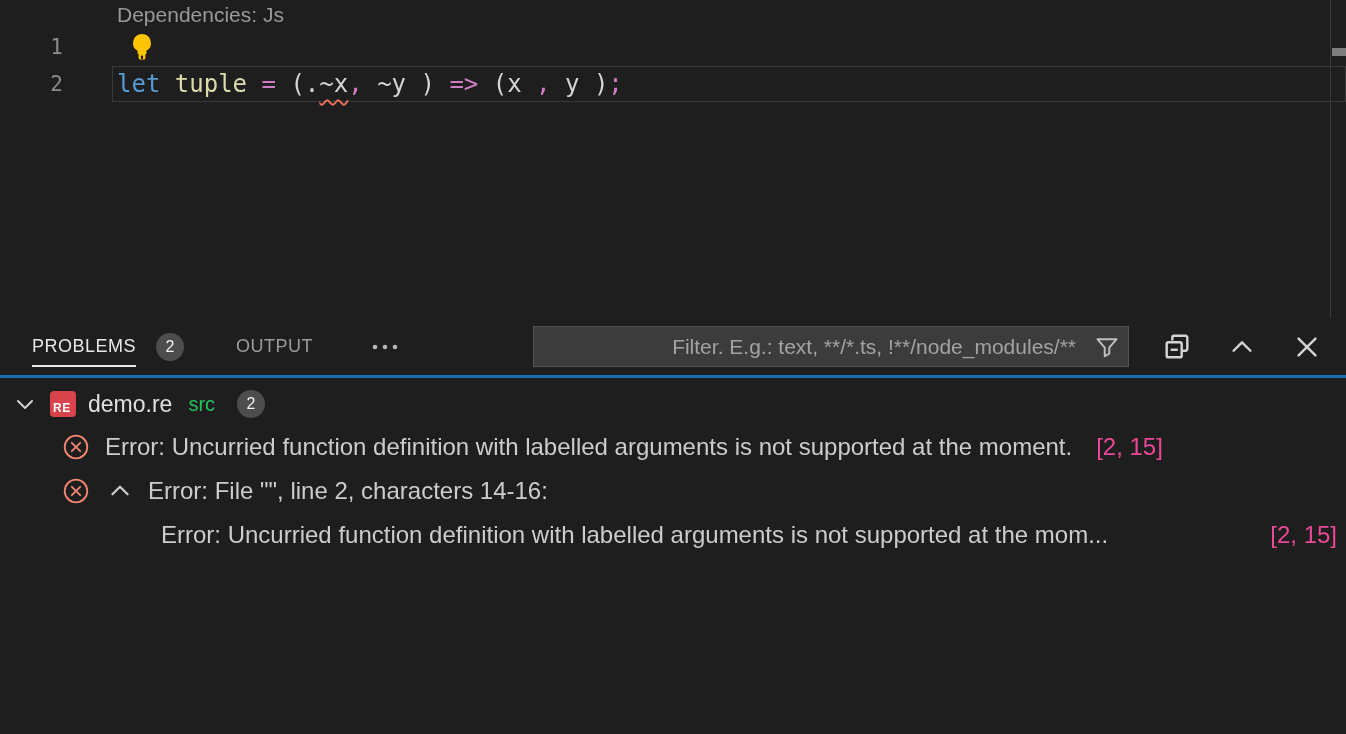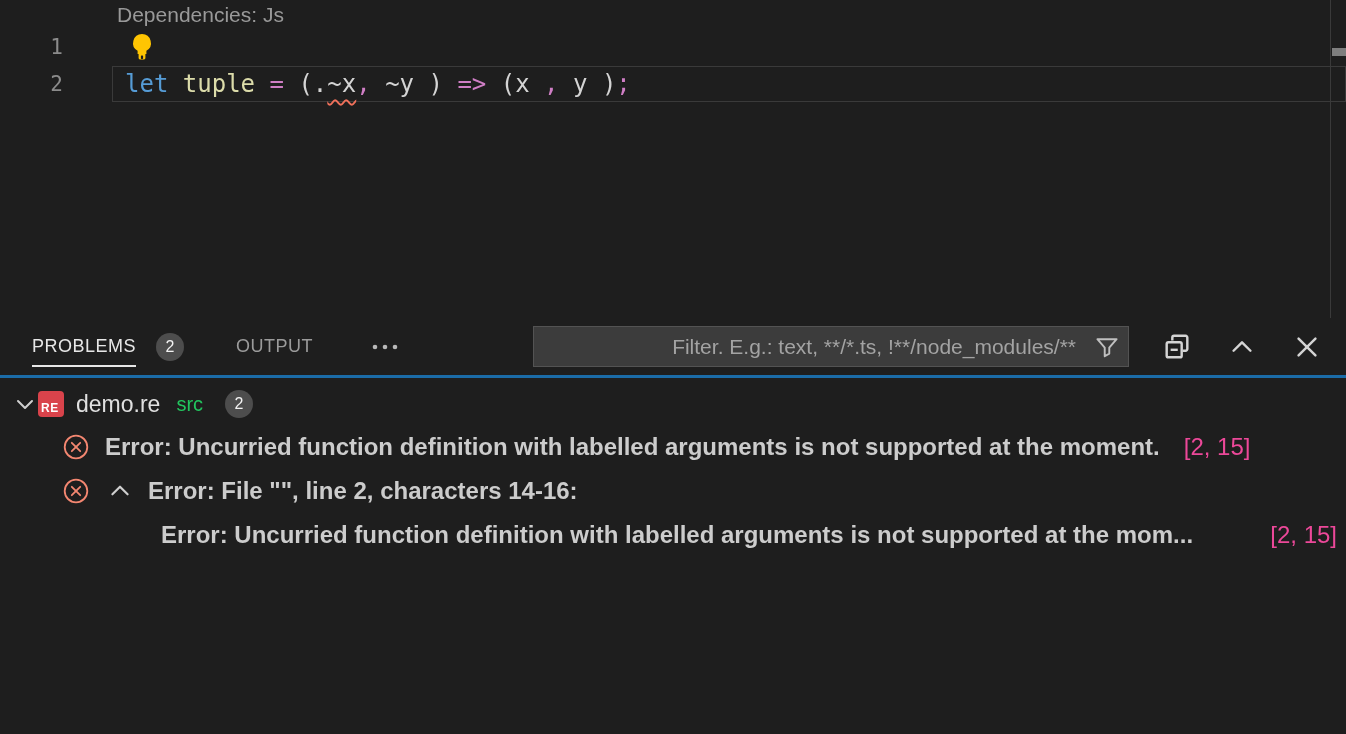--- a/index.html
+++ b/index.html
@@ -24,21 +24,21 @@
   }
   .line-num.n1 { top:30px; }
   .line-num.n2 { top:67px; }
   .lightbulb { position:absolute; left:131px; top:33px; width:22px; height:28px; }
   .cur-line {
     position:absolute; left:112px; top:66px; right:0; height:36px;
     border:1px solid #3a3a3a;
   }
   .code-line {
     position:absolute; left:117px; top:67px; height:34px;
-    font-size:24px; line-height:34px; white-space:pre;margin-left:8px;
+    font-size:24px; line-height:34px; white-space:pre;
   }
   .tk-kw { color:var(--code-keyword); }
   .tk-en { color:var(--code-identifier); }
   .tk-op { color:var(--code-operator); }
   .tk-pl { color:var(--code-plain); }
   .tk-err {
     color:var(--code-plain);
     text-decoration:underline wavy var(--squiggle);
     text-decoration-thickness:2px;
     text-underline-offset:7px;
@@ -84,33 +84,33 @@
   .btn-close { left:1288px; }
 
   
   #separator { position:absolute; left:0; top:375px; width:1346px; height:3px; background:var(--accent-separator); }
 
   
   #problems { position:absolute; left:0; top:378px; width:1346px; height:356px; padding-top:5px; }
   .file-row { height:42px; display:flex; align-items:center; padding-left:12px; }
   .twistie { width:26px; height:26px; display:flex; align-items:center; justify-content:center; }
   .file-icon {
-    width:26px; height:26px; border-radius:4px;
+    width:26px; height:26px; margin-left:12px; border-radius:4px;
     background:var(--file-icon-bg); color:#fff;
     display:flex; align-items:flex-end; padding:2px 0 2px 3px;
     font-size:12px; font-weight:700; letter-spacing:0.5px;
   }
   .file-name { margin-left:12px; font-size:23px; color:#e0e0e0; }
   .file-path { margin-left:16px; font-size:20px; color:#22c55e; }
   .file-row .badge { margin-left:22px; }
   .problem-row { height:44px; display:flex; align-items:center; padding-right:9px; }
   .row-indent-1 { padding-left:62px; }
   .row-indent-2 { padding-left:146px; }
   .err-icon { width:28px; height:28px; flex:none; }
-  .msg { font-size:24px; color:#ccc; white-space:nowrap; overflow:hidden; text-overflow:ellipsis;font-weight:bold; }
+  .msg { font-size:24px; color:#ccc; white-space:nowrap; overflow:hidden; text-overflow:ellipsis; }
   .problem-row .msg { margin-left:15px; }
   .msg-chevron { width:26px; height:26px; margin-left:17px; flex:none; display:flex; align-items:center; justify-content:center; }
   .msg-after-chevron { margin-left:14px; }
   .msg-cont { margin-left:0; }
   .loc { font-size:24px; color:#ec4899; white-space:nowrap; flex:none; }
   .loc-inline { margin-left:24px; }
   .loc-right { margin-left:auto; }
   svg { display:block; }
 </style>
 </head>

